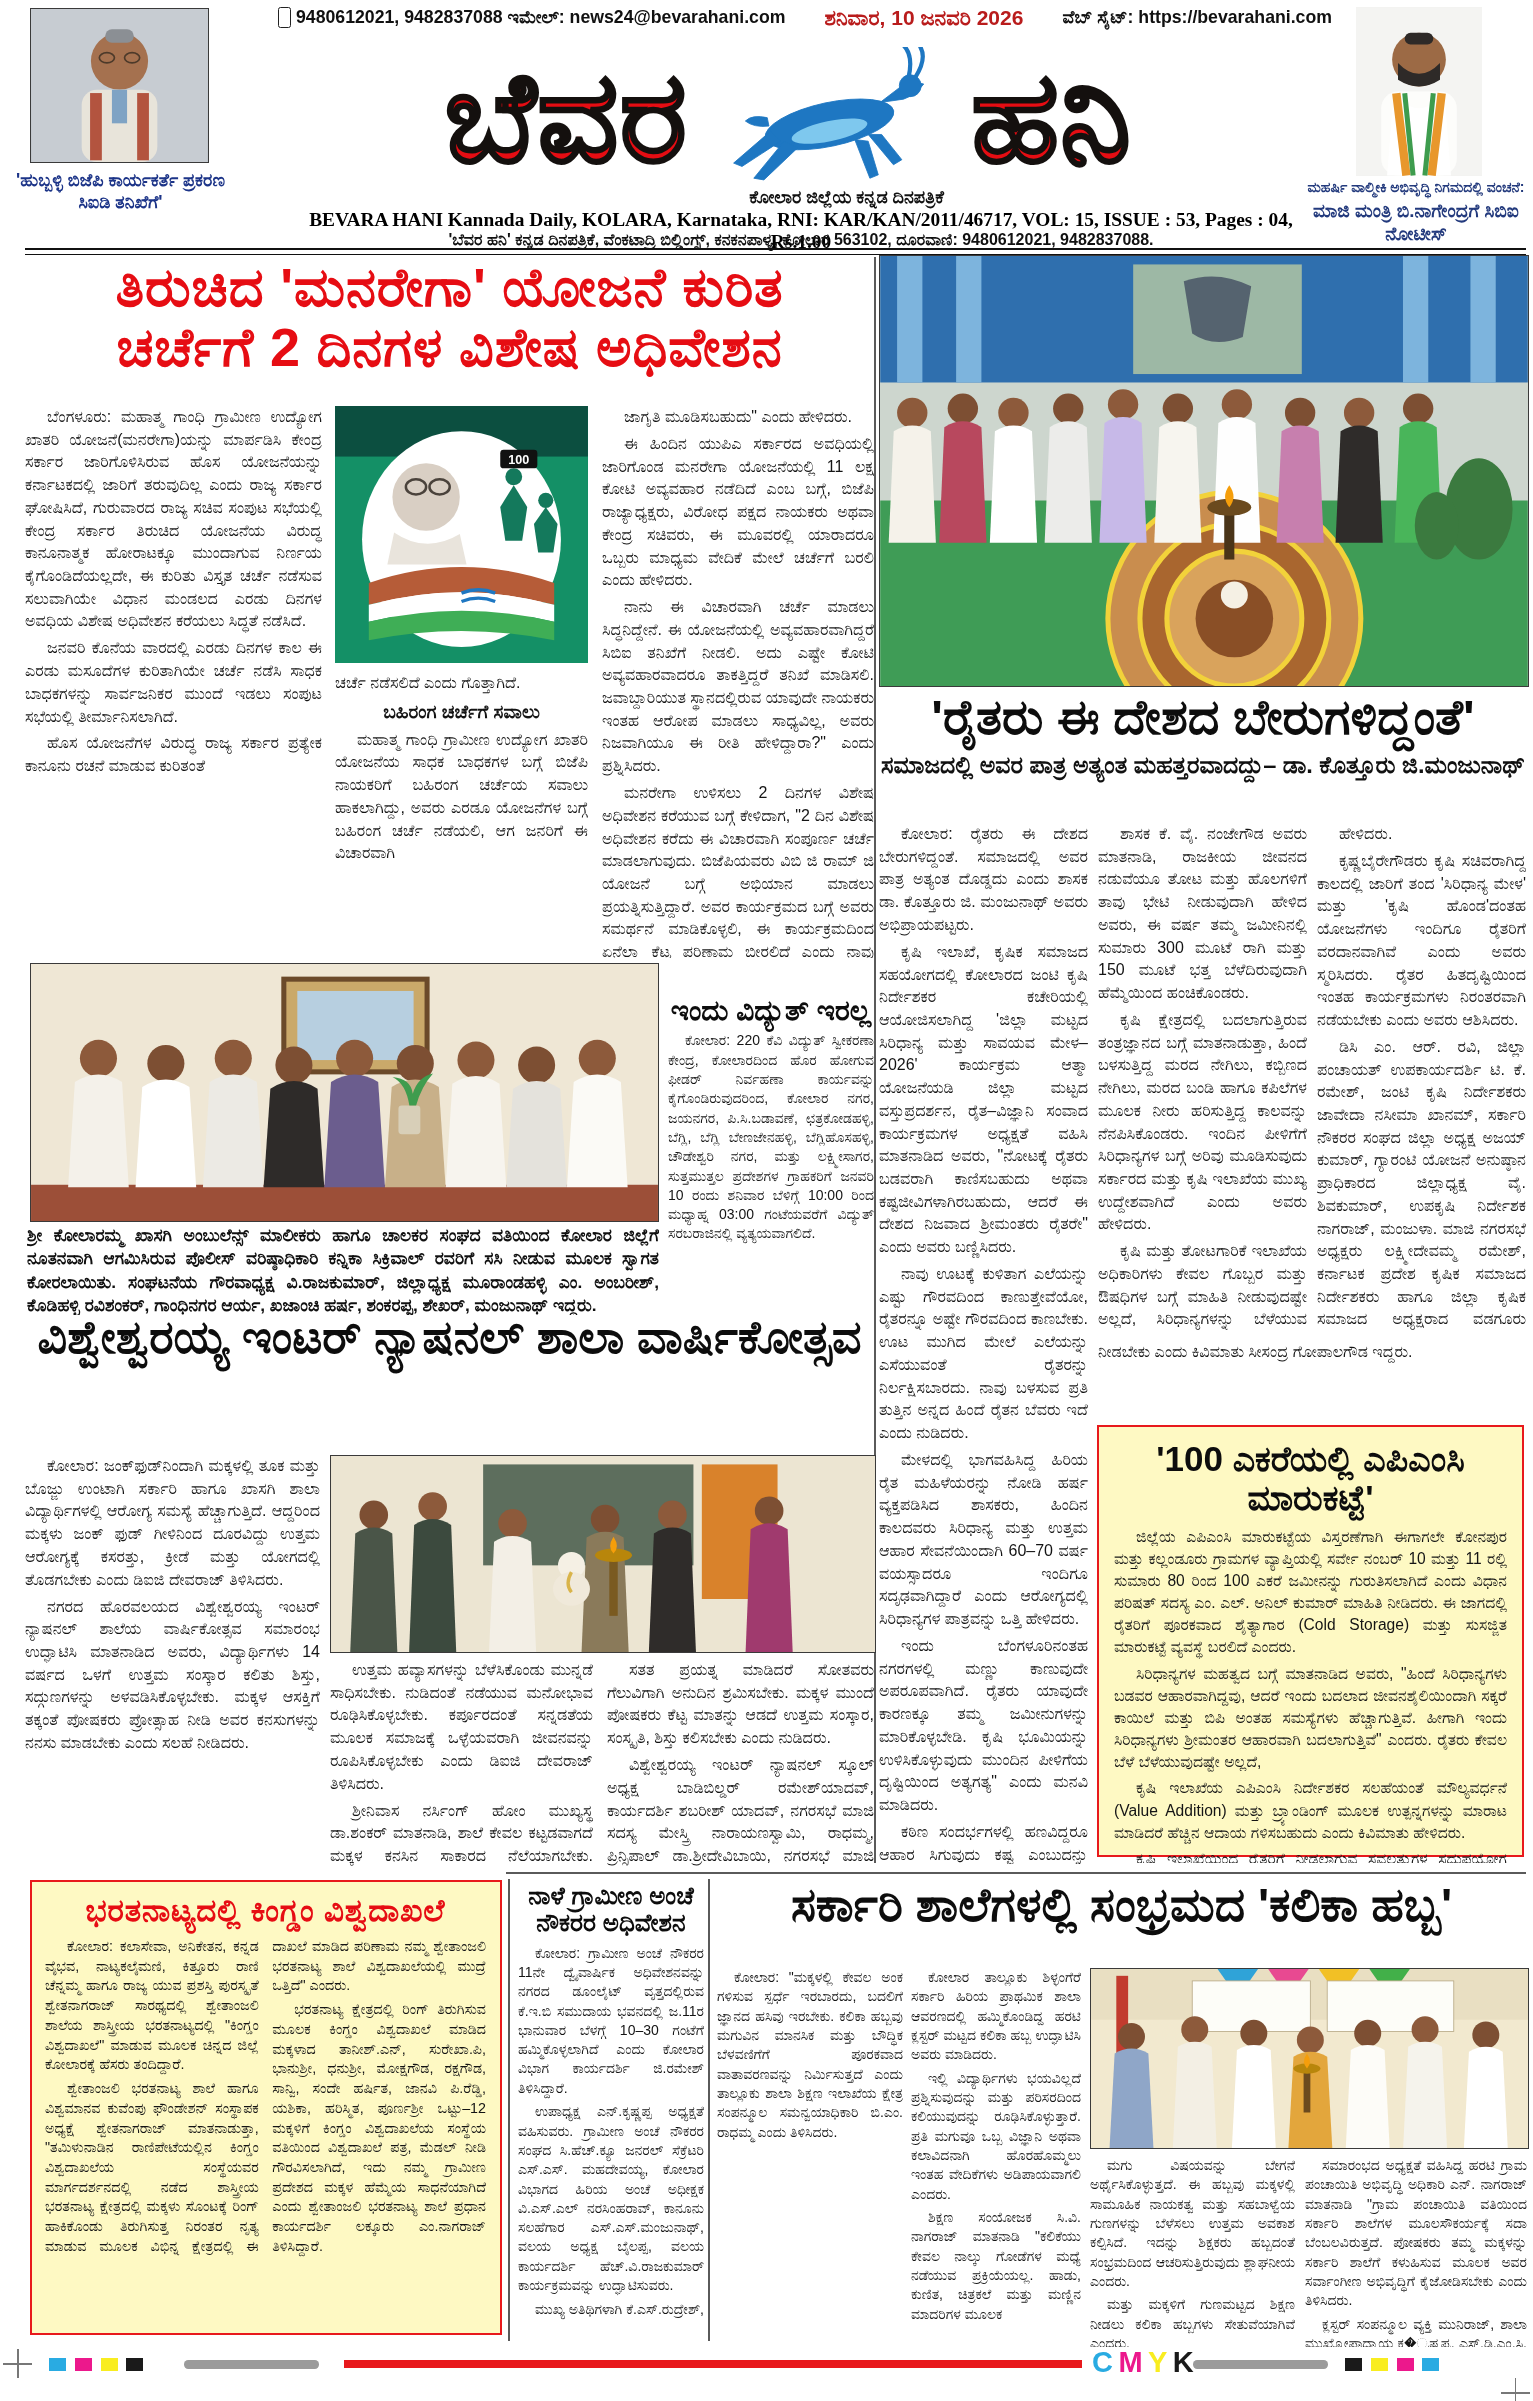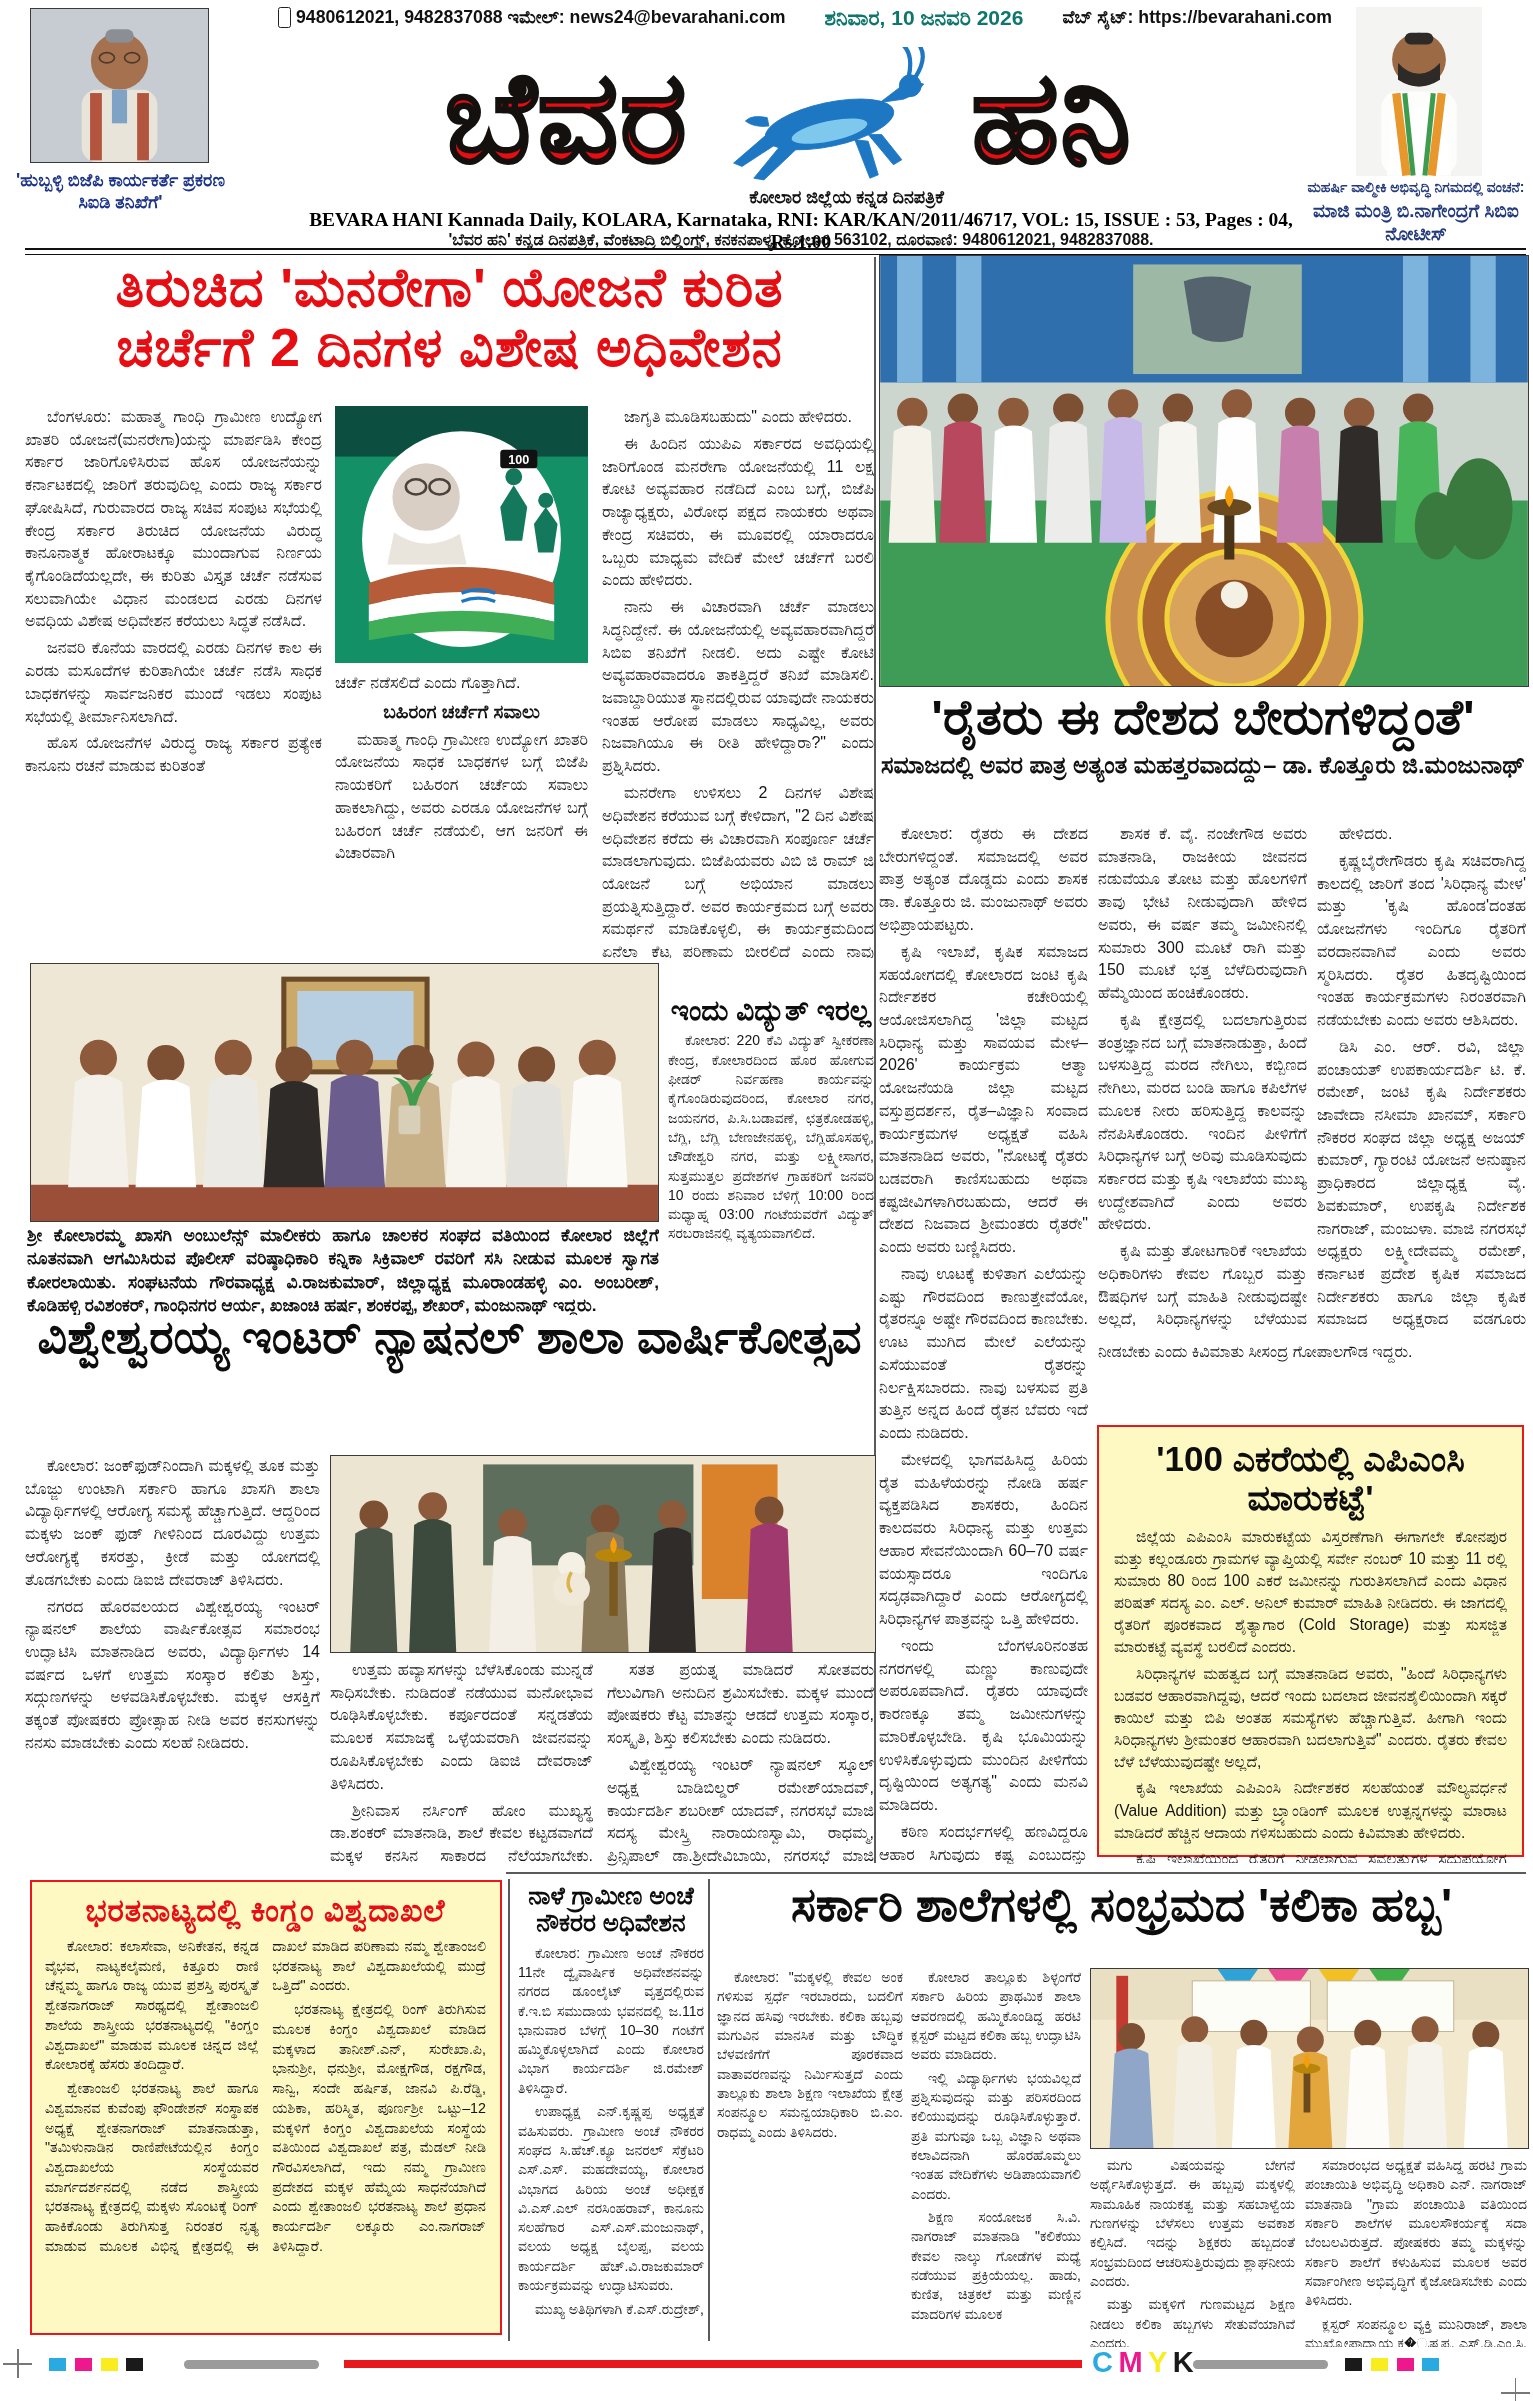--- a/index.html
+++ b/index.html
@@ -49,21 +49,21 @@
         <ellipse cx="120" cy="58" rx="9" ry="6" fill="none" stroke="#4d3a2a" stroke-width="2"></ellipse>
       </svg>
     </div>
     <div class="abs masthead-caption" style="left:15px;top:169px;width:211px;font-size:17.7px;">'ಹುಬ್ಬಳ್ಳಿ ಬಿಜೆಪಿ ಕಾರ್ಯಕರ್ತೆ ಪ್ರಕರಣ ಸಿಐಡಿ ತನಿಖೆಗೆ'</div>
 
     <div class="abs" style="left:278px;top:5px;width:1054px;height:25px;display:flex;justify-content:space-between;align-items:center;">
       <span style="display:flex;align-items:flex-end;gap:5px;">
         <span style="display:inline-block;width:11px;height:18.6px;border:1.7px solid #222;border-radius:2.5px;"></span>
         <span style="font-weight:700;font-size:17.7px;color:#111;">9480612021, 9482837088 ಇಮೇಲ್: news24@bevarahani.com</span>
       </span>
-      <span style="font-weight:800;font-size:21px;color:#0f766e;">ಶನಿವಾರ, 10 ಜನವರಿ 2026</span>
+      <span style="font-weight:800;font-size:21px;color:#b91c1c;">ಶನಿವಾರ, 10 ಜನವರಿ 2026</span>
       <span style="font-weight:700;font-size:17.7px;color:#111;">ವೆಬ್ ಸೈಟ್: https://bevarahani.com</span>
     </div>
 
     <div class="abs" style="left:295px;top:25px;width:987px;height:186px;display:flex;align-items:center;justify-content:center;gap:15px;">
       <span class="title-red" style="font-size:126px;line-height:1;">ಬೆವರ</span>
       <span class="abs" style="position:relative;width:253px;height:143px;flex:0 0 auto;">
         <svg viewBox="0 0 300 170" style="width:253px;height:143px;">
           <g fill="#1e77c2" stroke="#1e77c2">
             <ellipse cx="150" cy="92" rx="78" ry="26" transform="rotate(-12 150 92)"></ellipse>
             <path d="M210,66 L244,40 L262,44 L252,56 L238,62 Z"></path>

